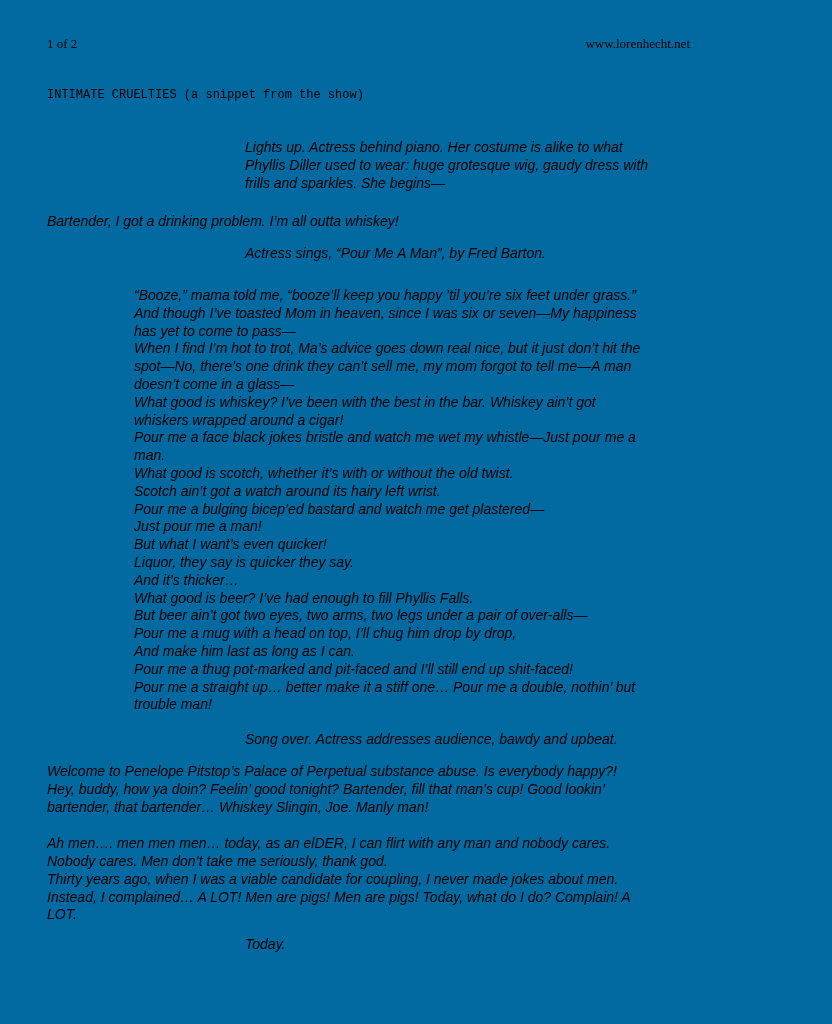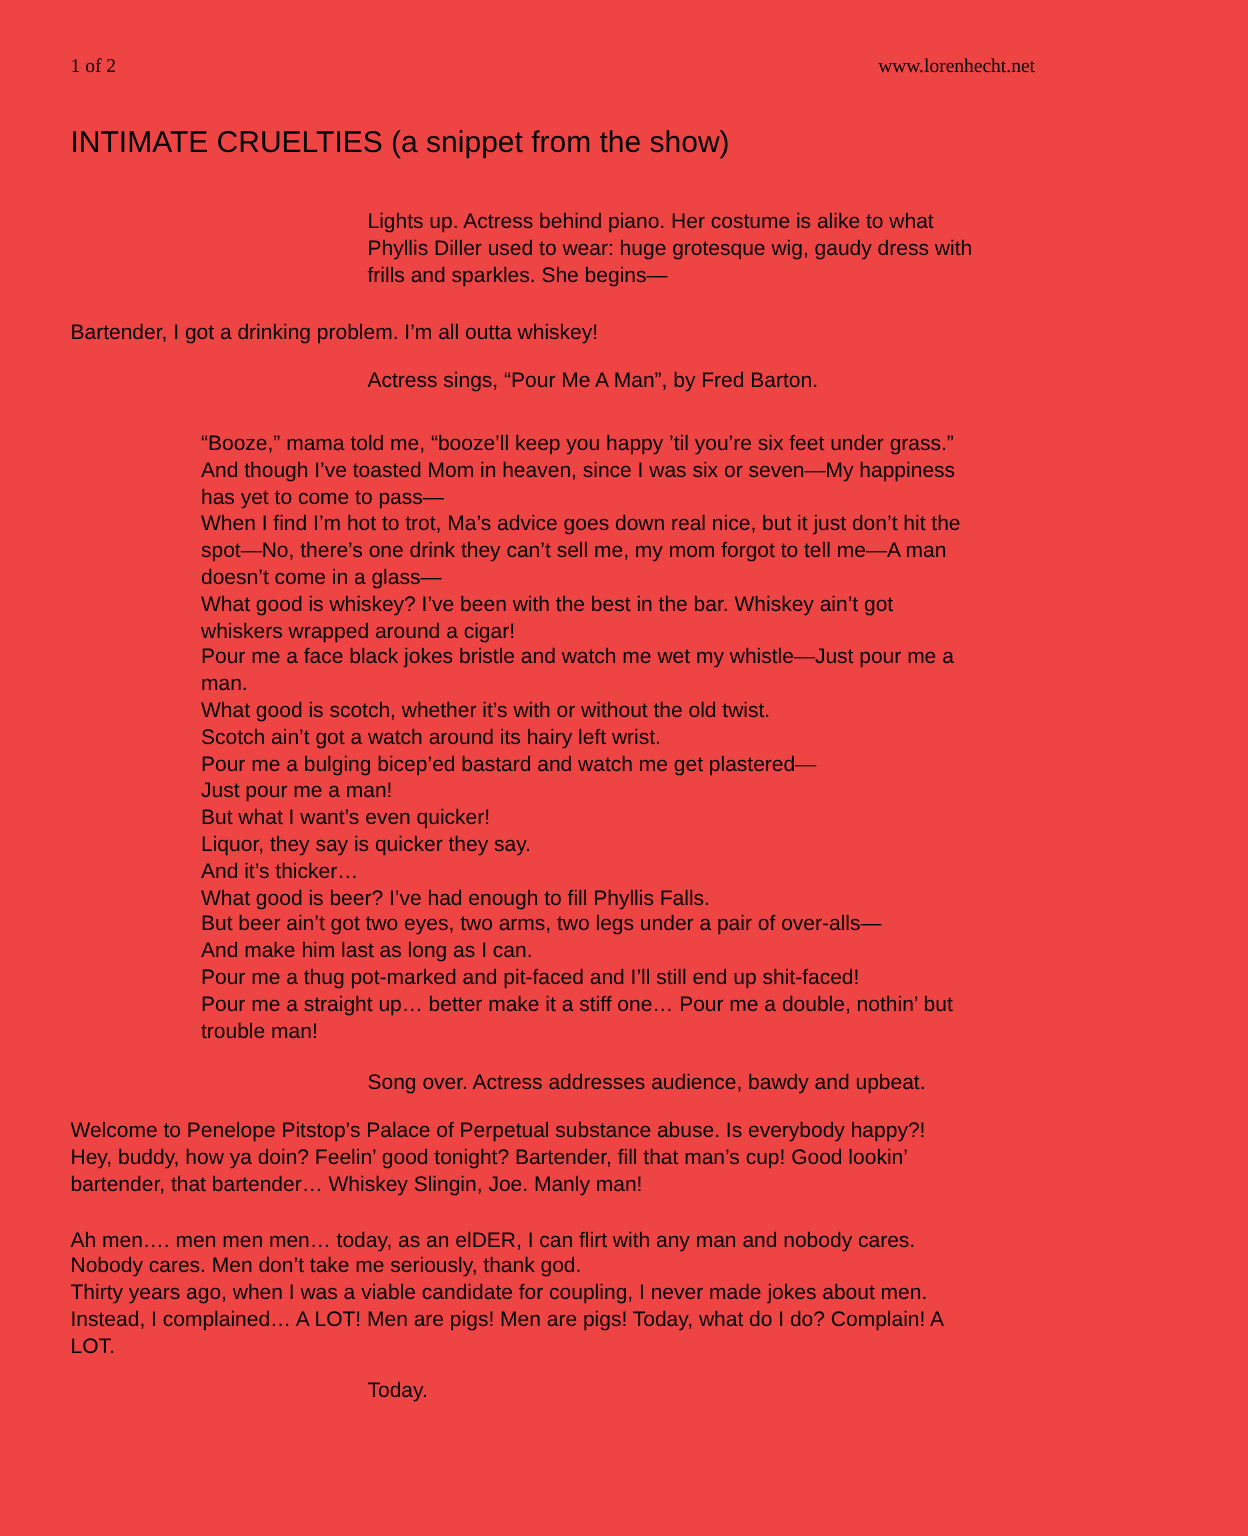--- a/index.html
+++ b/index.html
@@ -6,44 +6,46 @@
     margin: 0;
     padding: 0;
     background: #ffffff;
   }
   .page {
     position: relative;
     width: 832px;
     height: 1024px;
     box-sizing: border-box;
     padding: 36px 0 0 47px;
-    background: #ef4444;
+    background: #0369a1;
     color: #000000;
     font-family: "Liberation Sans", "DejaVu Sans", sans-serif;
     font-size: 14px;
     line-height: 17.8px;
     overflow: hidden;
   }
   .header-row {
     width: 643px;
     display: flex;
     justify-content: space-between;
     align-items: baseline;
     font-family: "Liberation Serif", "DejaVu Serif", serif;
     font-size: 13px;
     line-height: 16px;
   }
   .doc-title {
     margin-top: 34px;
-    font-size: 20px;
+    font-size: 12px;
     line-height: 18px;
     white-space: pre;
+    font-family: Liberation Mono, monospace;
   }
   .script-body .line {
     white-space: pre;
+    font-style: italic;
   }
   .block.direction { padding-left: 198px; }
   .block.lyrics    { padding-left: 87px;  }
   .block.dialogue  { padding-left: 0;     }
   .block:nth-child(1) { margin-top: 35px; }
   .block:nth-child(2) { margin-top: 21px; }
   .block:nth-child(3) { margin-top: 14px; }
   .block:nth-child(4) { margin-top: 24px; }
   .block:nth-child(5) { margin-top: 17px; }
   .block:nth-child(6) { margin-top: 14px; }
@@ -87,20 +89,21 @@
         <div class="line">man.</div>
         <div class="line">What good is scotch, whether it’s with or without the old twist.</div>
         <div class="line">Scotch ain’t got a watch around its hairy left wrist.</div>
         <div class="line">Pour me a bulging bicep’ed bastard and watch me get plastered—</div>
         <div class="line">Just pour me a man!</div>
         <div class="line">But what I want’s even quicker!</div>
         <div class="line">Liquor, they say is quicker they say.</div>
         <div class="line">And it’s thicker…</div>
         <div class="line">What good is beer? I’ve had enough to fill Phyllis Falls.</div>
         <div class="line">But beer ain’t got two eyes, two arms, two legs under a pair of over-alls—</div>
+        <div class="line">Pour me a mug with a head on top, I’ll chug him drop by drop,</div>
         <div class="line">And make him last as long as I can.</div>
         <div class="line">Pour me a thug pot-marked and pit-faced and I’ll still end up shit-faced!</div>
         <div class="line">Pour me a straight up… better make it a stiff one… Pour me a double, nothin’ but</div>
         <div class="line">trouble man!</div>
       </div>
       <div class="block direction">
         <div class="line">Song over. Actress addresses audience, bawdy and upbeat.</div>
       </div>
       <div class="block dialogue">
         <div class="line">Welcome to Penelope Pitstop’s Palace of Perpetual substance abuse. Is everybody happy?!</div>

